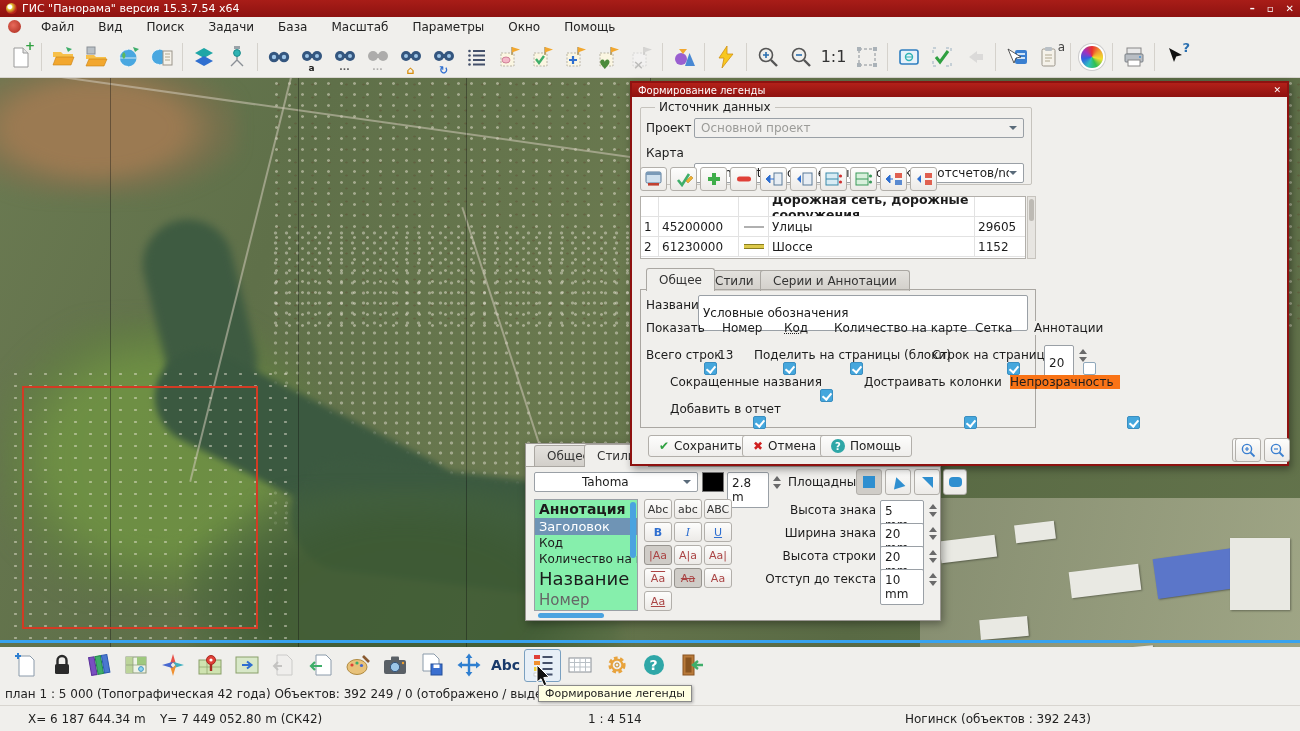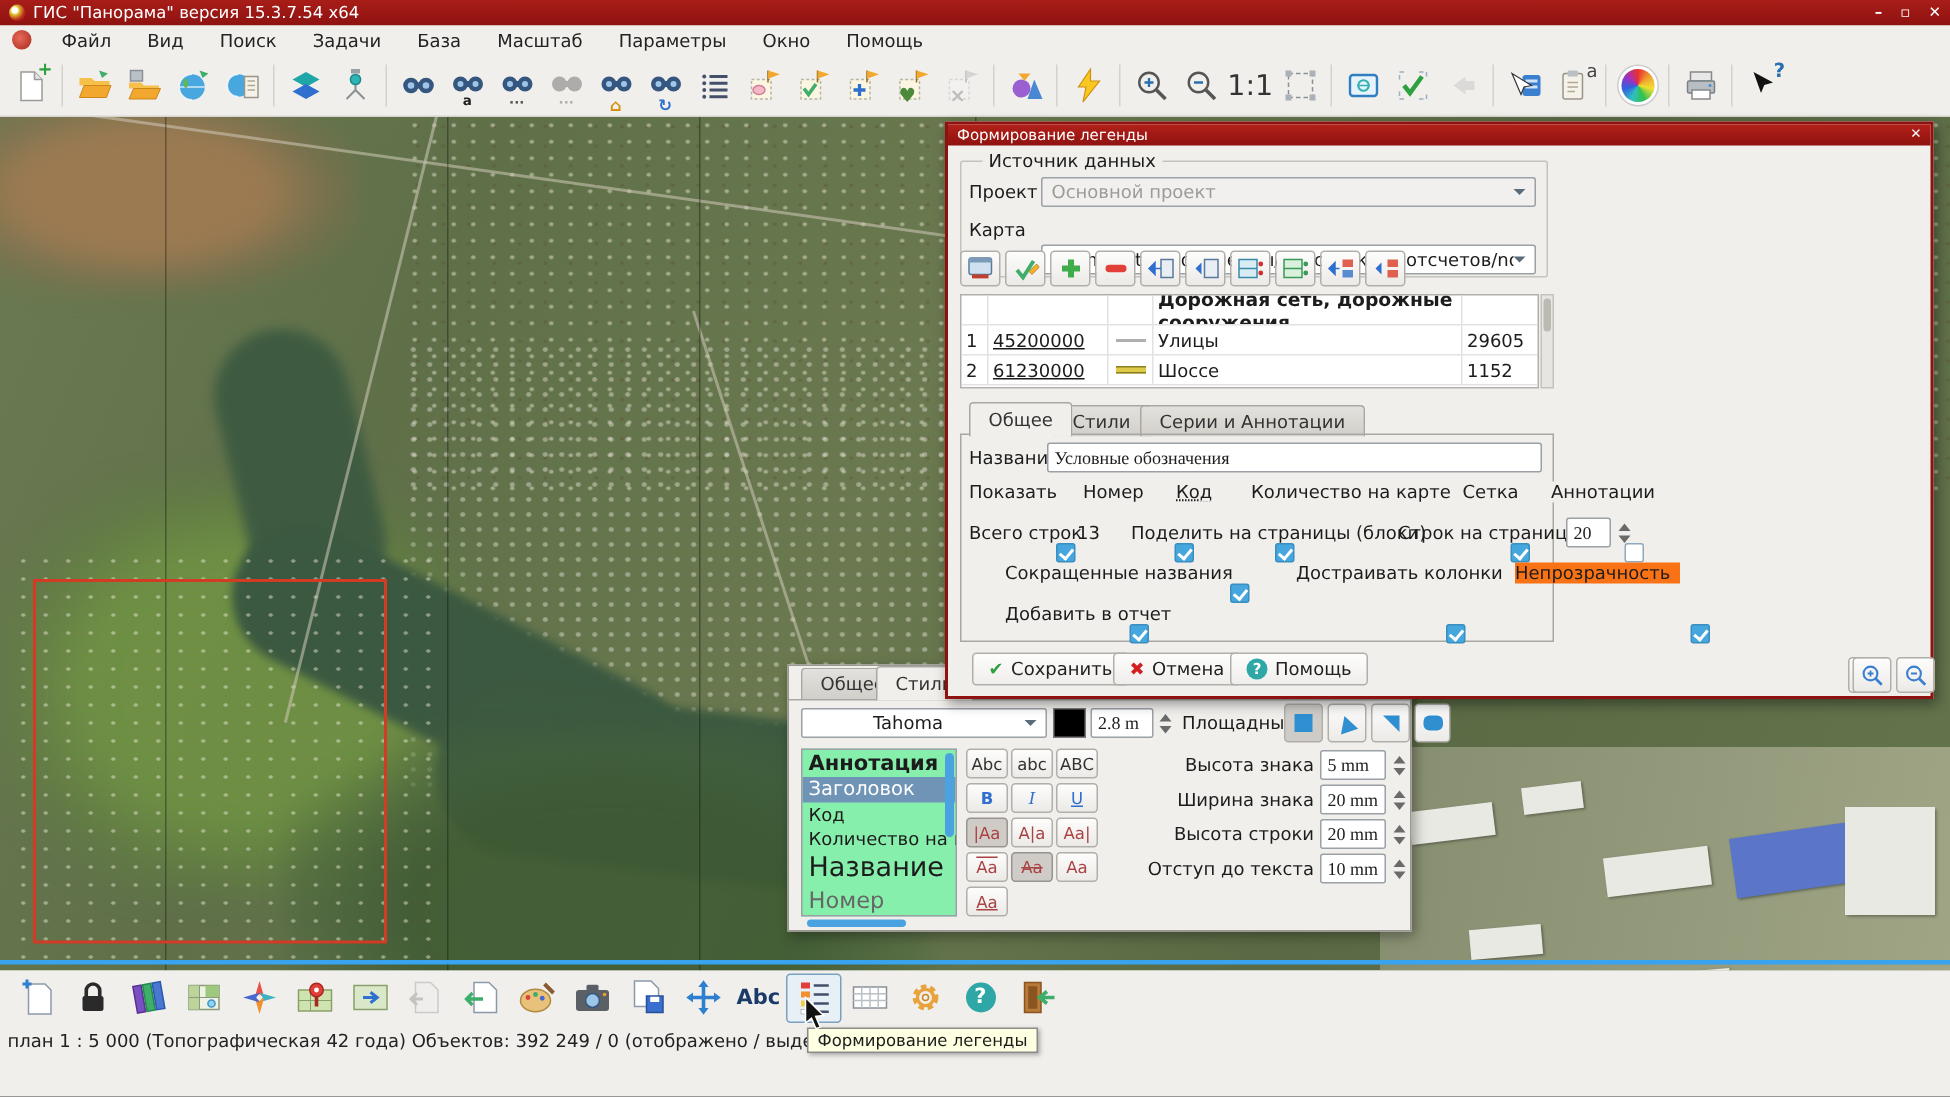--- a/index.html
+++ b/index.html
@@ -53,36 +53,36 @@
          padding:0 6px;box-sizing:border-box;font-size:12px;position:relative;height:20px;}
   .combo .car{margin-left:auto;width:0;height:0;border:4px solid transparent;border-top-color:#5a6b7a;transform:translateY(2px);}
   .combo.disabled{background:#f1f0ee;color:#9b9b98;}
   .cb{width:13px;height:13px;border:1px solid #8fa8bb;background:#fff;border-radius:2px;display:inline-block;position:relative;box-sizing:border-box;flex:0 0 auto;}
   .cb.checked{background:#45a7dd;border-color:#3a8ec0;}
   .cb.checked::after{content:"";position:absolute;left:3px;top:1px;width:4px;height:7px;border:solid #fff;border-width:0 2px 2px 0;transform:rotate(40deg);}
   .spin{width:13px;height:18px;display:inline-flex;flex-direction:column;justify-content:center;align-items:center;gap:3px;}
   .spin i{display:block;width:0;height:0;border:4px solid transparent;}
   .spin .up{border-bottom:5px solid #6a6a6a;border-top:none;}
   .spin .dn{border-top:5px solid #6a6a6a;border-bottom:none;}
-  .valbox{background:#fff;border:1px solid #9aa0a6;border-radius:2px;display:flex;align-items:center;padding:0 4px;box-sizing:border-box;font-size:12px;height:20px;font-family:Liberation Serif, serif;}
+  .valbox{background:#fff;border:1px solid #9aa0a6;border-radius:2px;display:flex;align-items:center;padding:0 4px;box-sizing:border-box;font-size:12px;height:36px;}
   .tab{height:20px;display:inline-flex;align-items:center;padding:0 12px;font-size:12px;
        background:linear-gradient(#e3e1dd,#d2cfca);border:1px solid #aaa7a2;border-bottom:none;border-radius:3px 3px 0 0;color:#333;}
   .tab.active{background:#f0efec;height:22px;z-index:2;font-weight:normal;}
   
   #dlg{left:630px;top:81px;width:659px;height:385px;background:#f0efec;border:2px solid #8e1210;box-sizing:border-box;z-index:40;box-shadow:2px 3px 8px rgba(0,0,0,.4);}
   #dlg .dtitle{position:absolute;left:0;top:0;width:100%;height:14px;background:linear-gradient(#b32019,#8e1210);color:#fff;font-size:10px;display:flex;align-items:center;padding:0 6px;box-sizing:border-box;}
   #dlg .dtitle .x{margin-left:auto;font-size:9px;font-weight:bold;}
   .group{position:absolute;border:1px solid #c6c3bd;border-radius:2px;}
   .grouplab{position:absolute;top:-8px;left:14px;background:#f0efec;padding:0 4px;font-size:12px;}
   .dtb{width:27px;height:24px;background:linear-gradient(#fdfdfc,#eceae7);border:1px solid #b2afaa;border-radius:3px;display:flex;align-items:center;justify-content:center;box-sizing:border-box;}
   .table{background:#fff;border:1px solid #b2afaa;box-sizing:border-box;font-size:12px;}
   .trow{display:flex;height:20px;align-items:center;border-bottom:1px solid #e2e2e2;box-sizing:border-box;}
   .trow>div{height:100%;display:flex;align-items:center;padding:0 3px;border-right:1px solid #e2e2e2;box-sizing:border-box;overflow:hidden;}
   .c-num{width:18px;justify-content:flex-start;}
-  .c-code{width:80px;text-decoration:underline;}
+  .c-code{width:80px;}
   .c-sym{width:30px;justify-content:center;}
   .c-name{width:206px;}
   .c-cnt{width:50px;border-right:none!important;}
   .sym-street{width:20px;height:0;border-top:2px solid #b0b0b0;}
   .sym-highway{width:20px;height:5px;background:#ddc94a;border-top:1px solid #8a7f20;border-bottom:1px solid #8a7f20;box-sizing:border-box;}
   .vsb{background:#e7e5e1;border:1px solid #c6c3bd;box-sizing:border-box;position:absolute;}
   .vsb .th{position:absolute;background:#bdbab4;border-radius:3px;}
   .zbtn{width:26px;height:24px;background:linear-gradient(#fdfdfc,#eceae7);border:1px solid #b2afaa;border-radius:3px;display:flex;align-items:center;justify-content:center;box-sizing:border-box;}
   
   #sdlg{left:525px;top:443px;width:416px;height:178px;background:#f0efec;border:1px solid #9a9792;box-sizing:border-box;z-index:30;box-shadow:2px 3px 8px rgba(0,0,0,.35);}
@@ -318,21 +318,21 @@
           <path d="M7 10h6M10 7v6" stroke="#2a6fb0" stroke-width="1.6"></path>
         </svg>
       </span>
     <span class="tb">
         <svg width="24" height="24">
           <circle cx="10" cy="10" r="6.5" fill="none" stroke="#555" stroke-width="1.6"></circle>
           <path d="M15 15l6 6" stroke="#555" stroke-width="2.4"></path>
           <path d="M7 10h6" stroke="#2a6fb0" stroke-width="1.6"></path>
         </svg>
       </span>
-    <span class="tb" style="font-size:19px;color:#333;">
+    <span class="tb" style="font-size:16px;color:#333;">
         <span>1:1</span>
       </span>
     <span class="tb">
         <svg width="24" height="24">
           <rect x="4" y="4" width="16" height="16" fill="none" stroke="#8a9096" stroke-dasharray="3 2"></rect>
           <g fill="#aab2b8">
             <rect x="2" y="2" width="4" height="4"></rect>
             <rect x="18" y="2" width="4" height="4"></rect>
             <rect x="2" y="18" width="4" height="4"></rect>
             <rect x="18" y="18" width="4" height="4"></rect>
@@ -905,14 +905,20 @@
     <span>план  1 : 5 000 (Топографическая 42 года) Объектов: 392 249 / 0 (отображено / выделено)</span>
   </div>
 
   <div class="abs tooltip">
     <span>Формирование легенды</span>
   </div>
   <svg class="abs cursor" style="left:536px;top:664px;" width="16" height="24">
     <path d="M1 1l12 12-5.2.6 3 7-2.8 1.2-3-7L1 18z" fill="#111" stroke="#fff" stroke-width="1"></path>
   </svg>
 
+  <div class="abs" id="statusbar">
+    <span class="abs" style="left:28px;top:6px;">X= 6 187 644.34 m</span>
+    <span class="abs" style="left:160px;top:6px;">Y= 7 449 052.80 m  (СК42)</span>
+    <span class="abs" style="left:588px;top:6px;">1 : 4 514</span>
+    <span class="abs" style="left:905px;top:6px;">Ногинск  (объектов : 392 243)</span>
+  </div>
 
 </div>
 
 </body></html>

